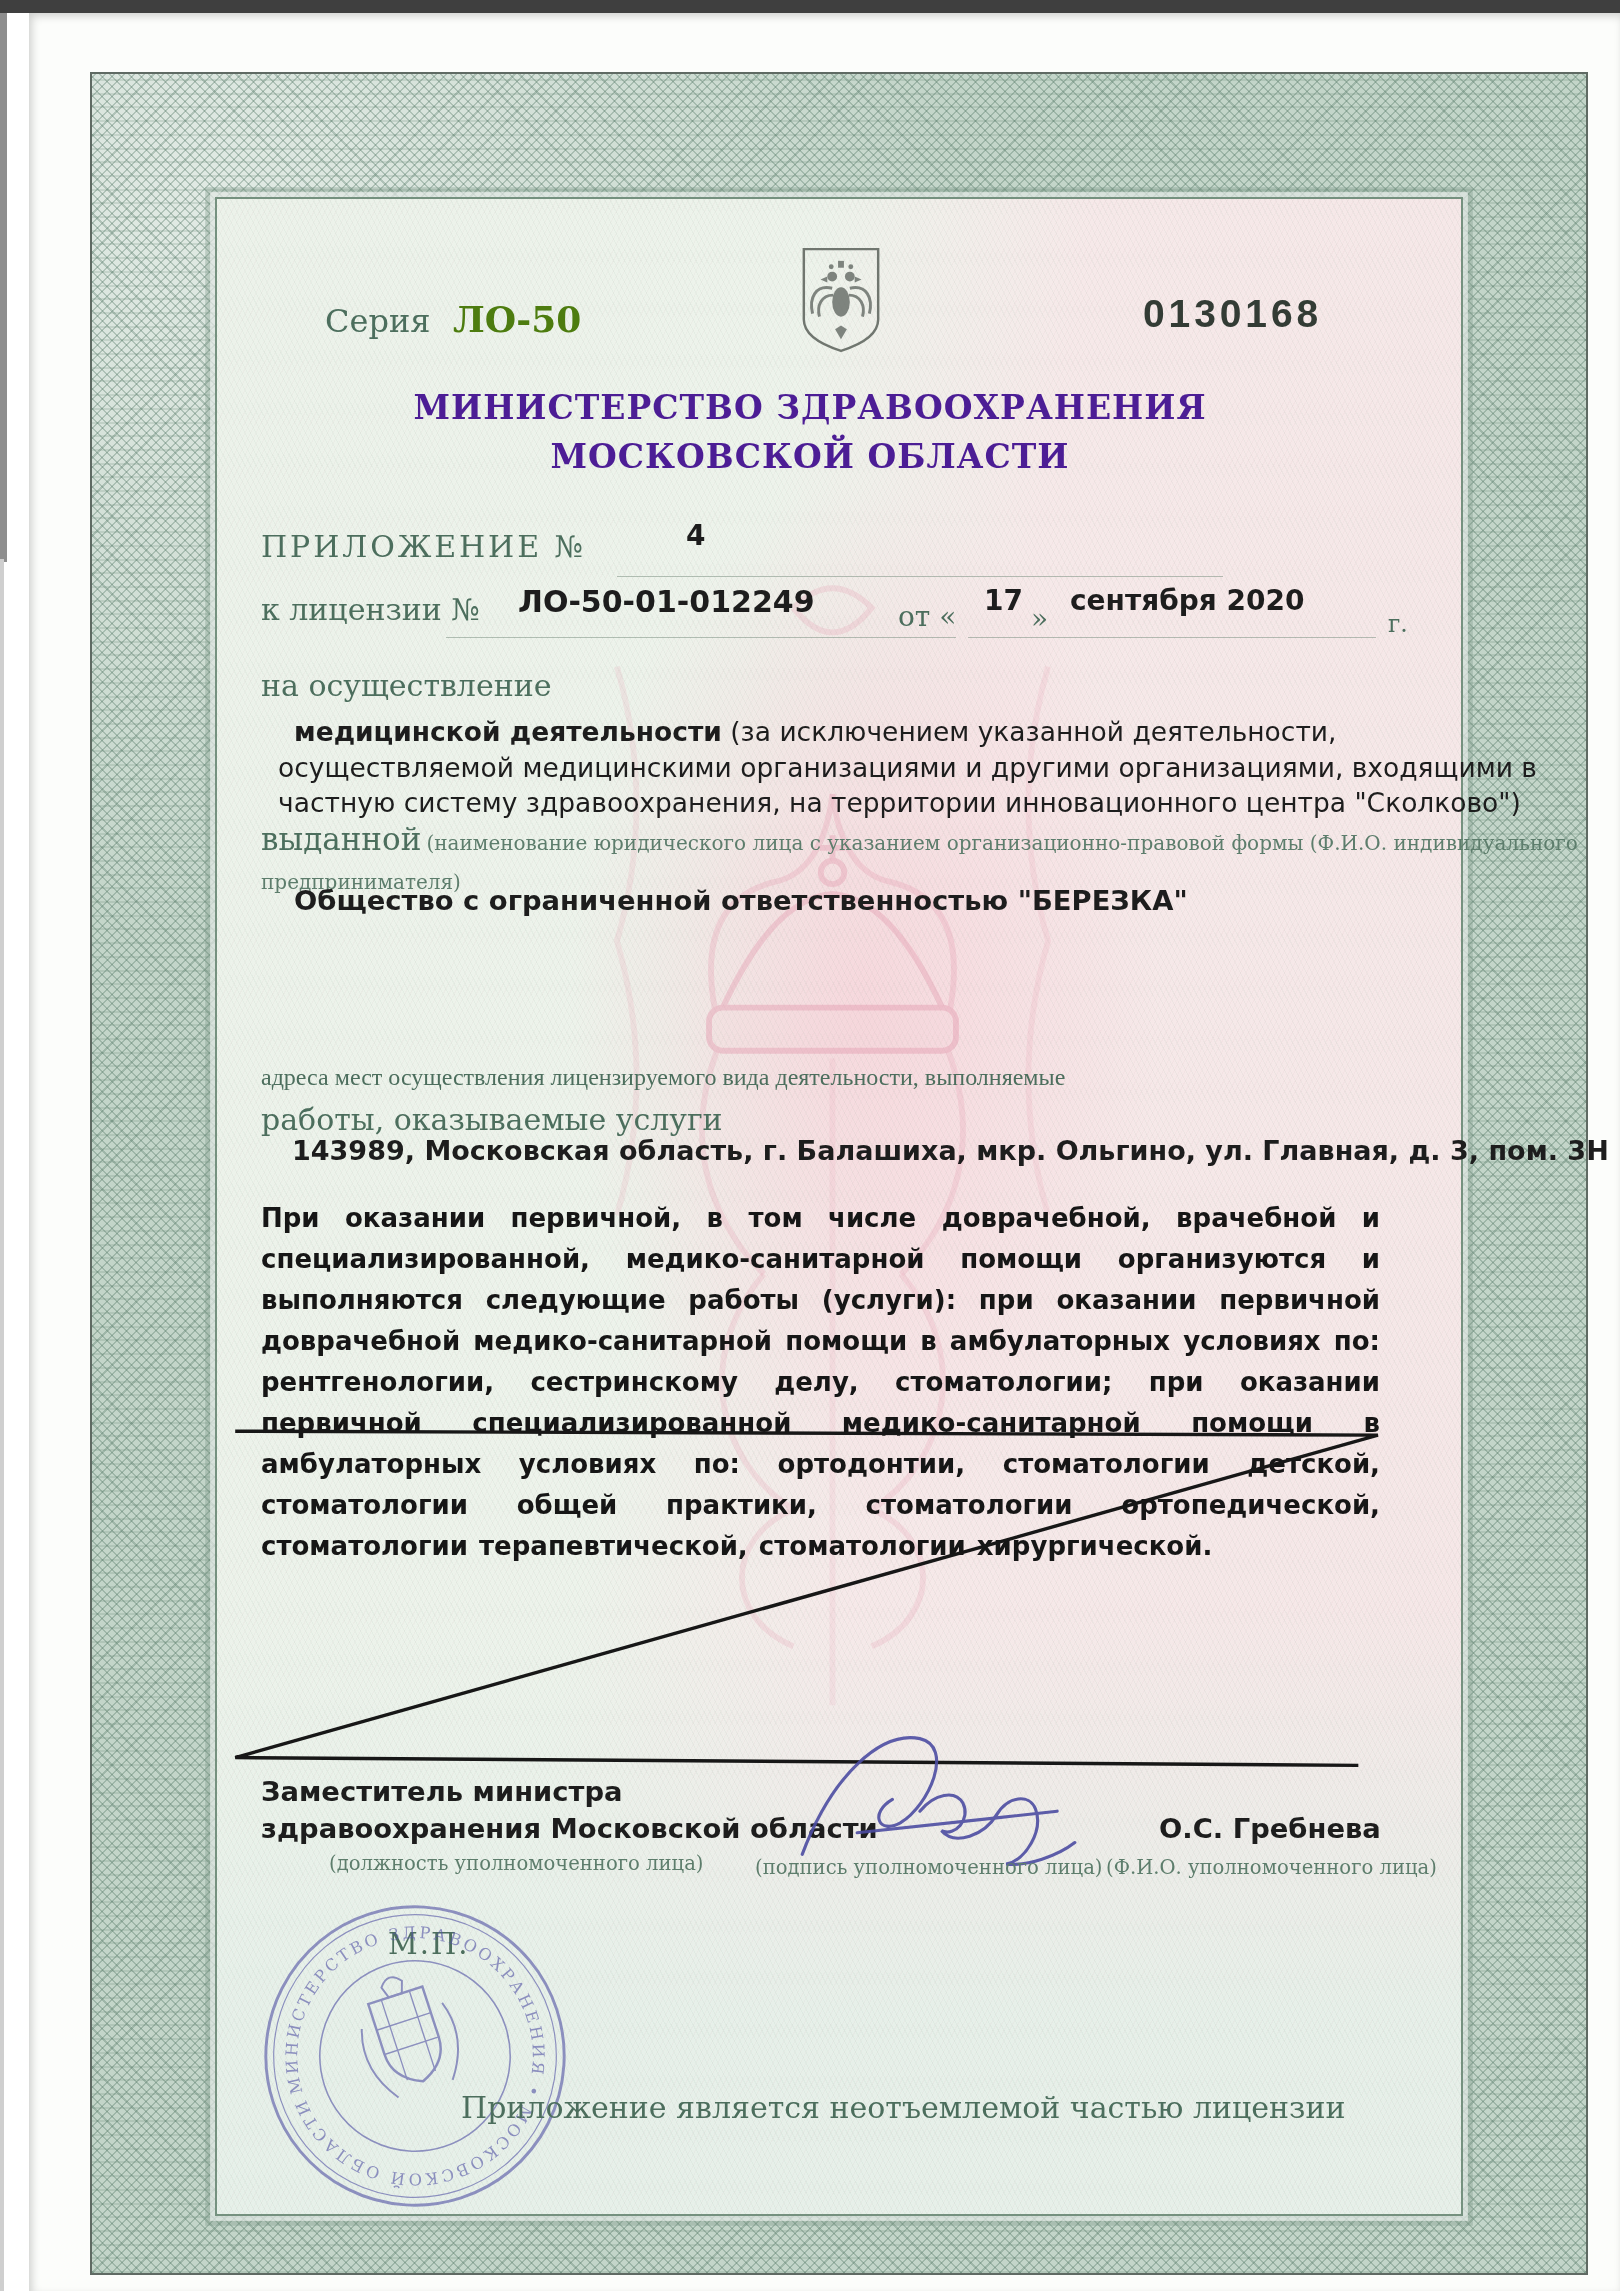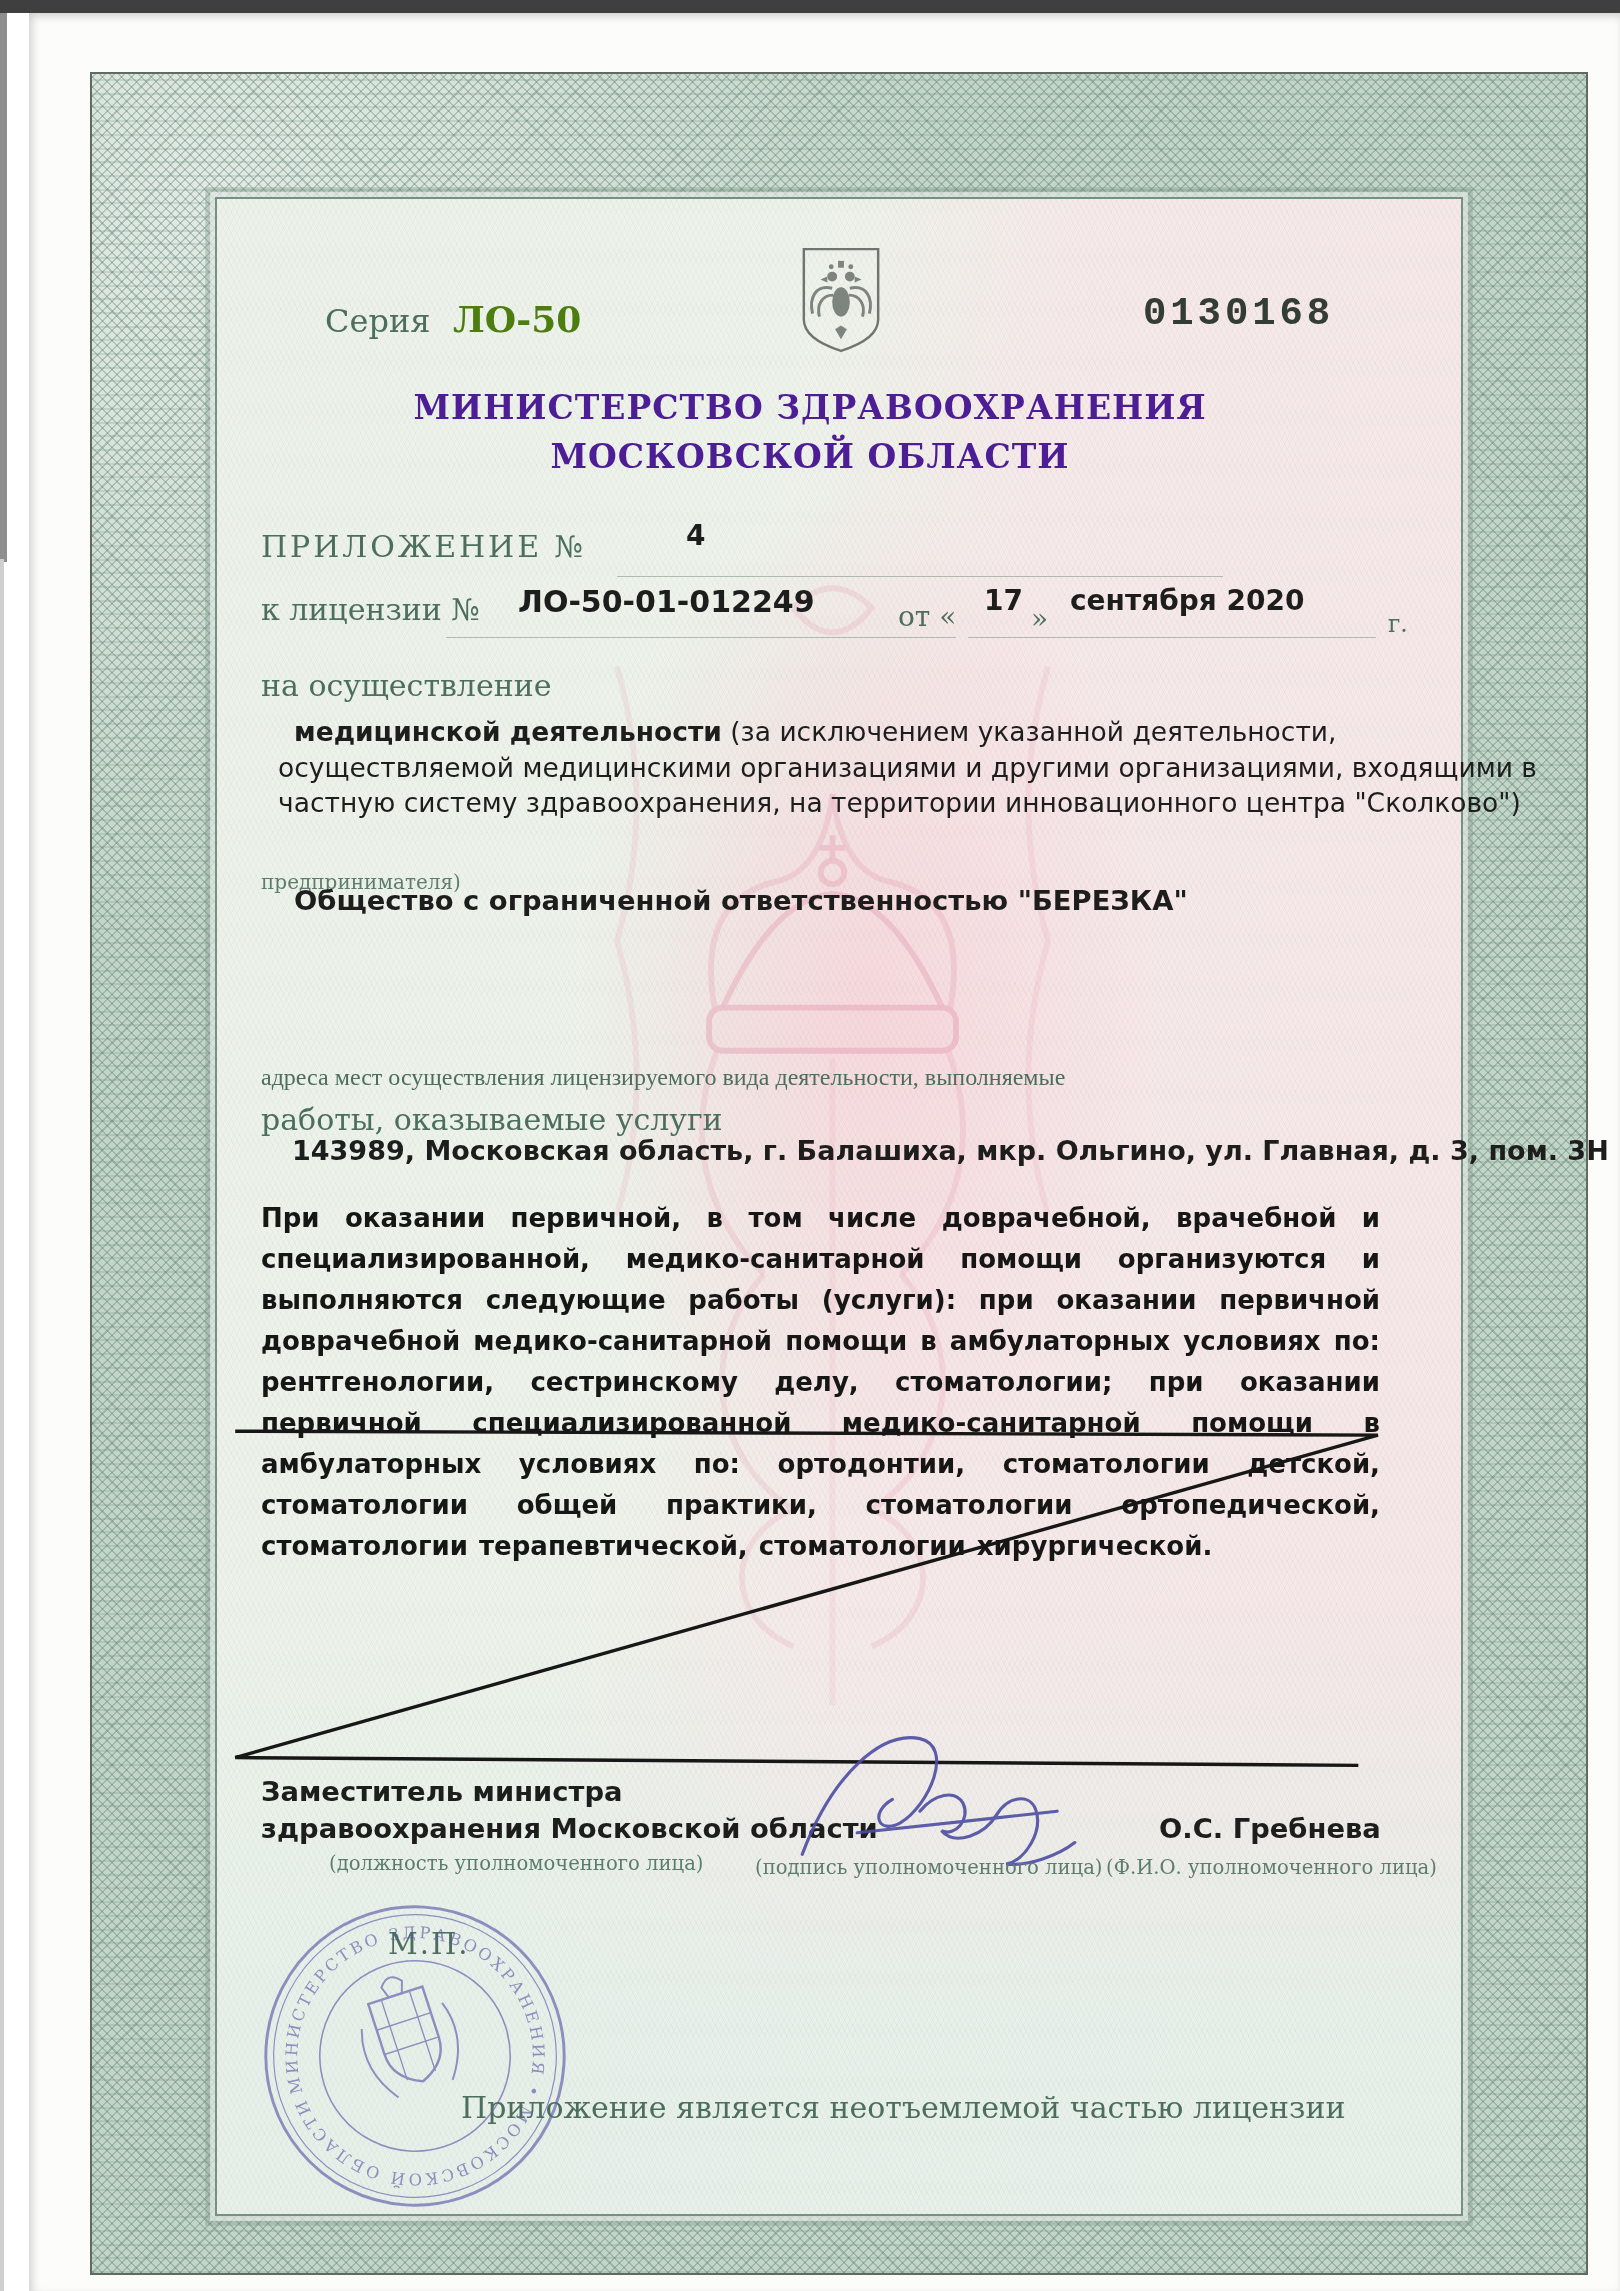--- a/index.html
+++ b/index.html
@@ -97,21 +97,21 @@
         <path d="M40 86 l6 10 6 -10 -6 -4 z"></path>
       </g>
       <g fill="none" stroke="#6b716c" stroke-width="3" opacity=".85">
         <path d="M37 44 C20 40 13 54 17 70"></path>
         <path d="M38 51 C26 51 21 62 24 73"></path>
         <path d="M55 44 C72 40 79 54 75 70"></path>
         <path d="M54 51 C66 51 71 62 68 73"></path>
       </g>
     </svg>
 
-    <div class="abs" style="left:1143px;top:292px;font-family:Liberation Mono, monospace;font-weight:600;font-size:39px;
+    <div class="abs" style="left:1143px;top:292px;font-family:Liberation Sans, sans-serif;font-weight:600;font-size:39px;
                 letter-spacing:3.9px;color:#333c35;">0130168</div>
 
     <div class="abs title" style="left:0;top:388px;width:1620px;text-align:center;white-space:nowrap;">МИНИСТЕРСТВО ЗДРАВООХРАНЕНИЯ</div>
     <div class="abs title" style="left:0;top:437px;width:1620px;text-align:center;">МОСКОВСКОЙ ОБЛАСТИ</div>
 
     <div class="abs serif-green" style="left:261px;top:529px;font-size:30px;letter-spacing:2.9px;">ПРИЛОЖЕНИЕ  №</div>
     <div class="abs sans-ink b" style="left:686px;top:519px;font-size:28px;">4</div>
     <div class="field-line" style="left:617px;top:576px;width:606px;"></div>
 
     <div class="abs serif-green" style="left:261px;top:592px;font-size:30px;">к лицензии №</div>
@@ -125,20 +125,24 @@
     <div class="field-line" style="left:968px;top:637px;width:408px;"></div>
     <div class="abs serif-green" style="left:1388px;top:610px;font-size:23.5px;">г.</div>
 
     <div class="abs serif-green" style="left:261px;top:668px;font-size:30px;">на осуществление</div>
     <div class="abs sans-ink" style="left:294px;top:716px;font-size:26.5px;">
       <span class="b">медицинской деятельности</span><span> (за исключением указанной деятельности,</span>
     </div>
     <div class="abs sans-ink" style="left:278px;top:752px;font-size:26.5px;">осуществляемой медицинскими организациями и другими организациями, входящими в</div>
     <div class="abs sans-ink" style="left:278px;top:787px;font-size:26.5px;">частную систему здравоохранения, на территории инновационного центра "Сколково")</div>
 
+    <div class="abs" style="left:261px;top:821px;">
+      <span class="serif-green" style="font-size:31px;">выданной</span>
+      <span class="serif-small" style="font-size:20px;">(наименование юридического лица с указанием организационно-правовой формы (Ф.И.О. индивидуального</span>
+    </div>
     <div class="abs serif-small" style="left:261px;top:870px;font-size:20px;">предпринимателя)</div>
     <div class="abs sans-ink b" style="left:294px;top:885px;font-size:27.4px;">Общество с ограниченной ответственностью "БЕРЕЗКА"</div>
 
     <div class="abs serif-green" style="left:261px;top:1064px;font-size:24px;font-family:Liberation Serif, serif;">адреса мест осуществления лицензируемого вида деятельности, выполняемые</div>
     <div class="abs serif-green" style="left:261px;top:1102px;font-size:30px;">работы, оказываемые услуги</div>
     <div class="abs sans-ink b" style="left:292px;top:1135px;font-size:27px;">143989, Московская область, г. Балашиха, мкр. Ольгино, ул. Главная, д. 3, пом. 3Н</div>
 
     <div class="works">При оказании первичной, в том числе доврачебной, врачебной и специализированной, медико-санитарной помощи организуются и выполняются следующие работы (услуги): при оказании первичной доврачебной медико-санитарной помощи в амбулаторных условиях по: рентгенологии, сестринскому делу, стоматологии; при оказании первичной специализированной медико-санитарной помощи в амбулаторных условиях по: ортодонтии, стоматологии детской, стоматологии общей практики, стоматологии ортопедической, стоматологии терапевтической, стоматологии хирургической.</div>
 
     <svg class="abs" style="left:0;top:0;" width="1620" height="2292" viewBox="0 0 1653 2338">

